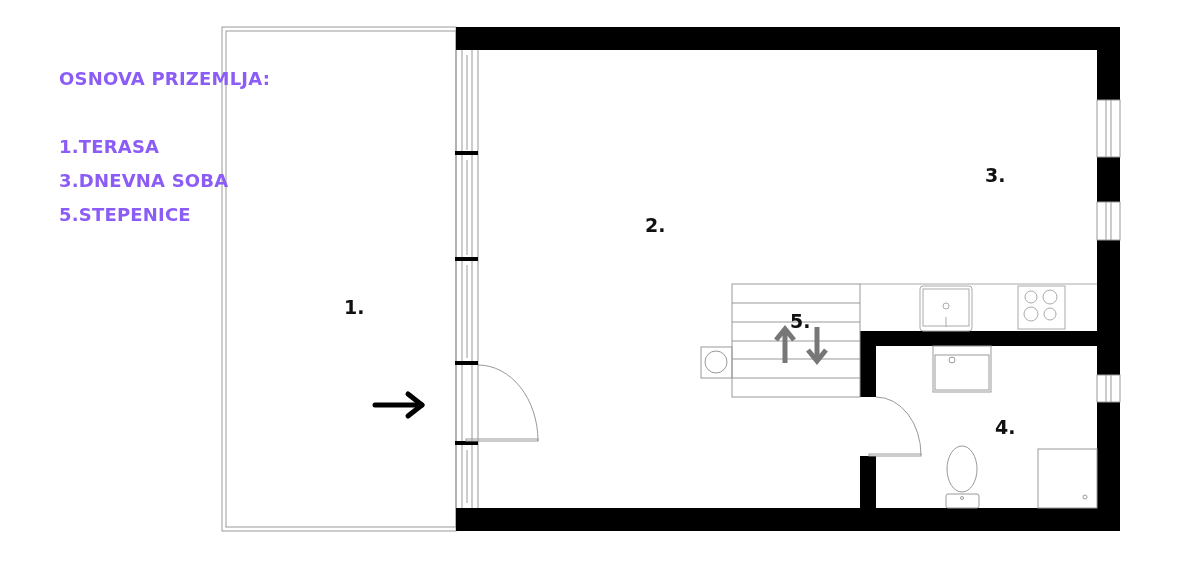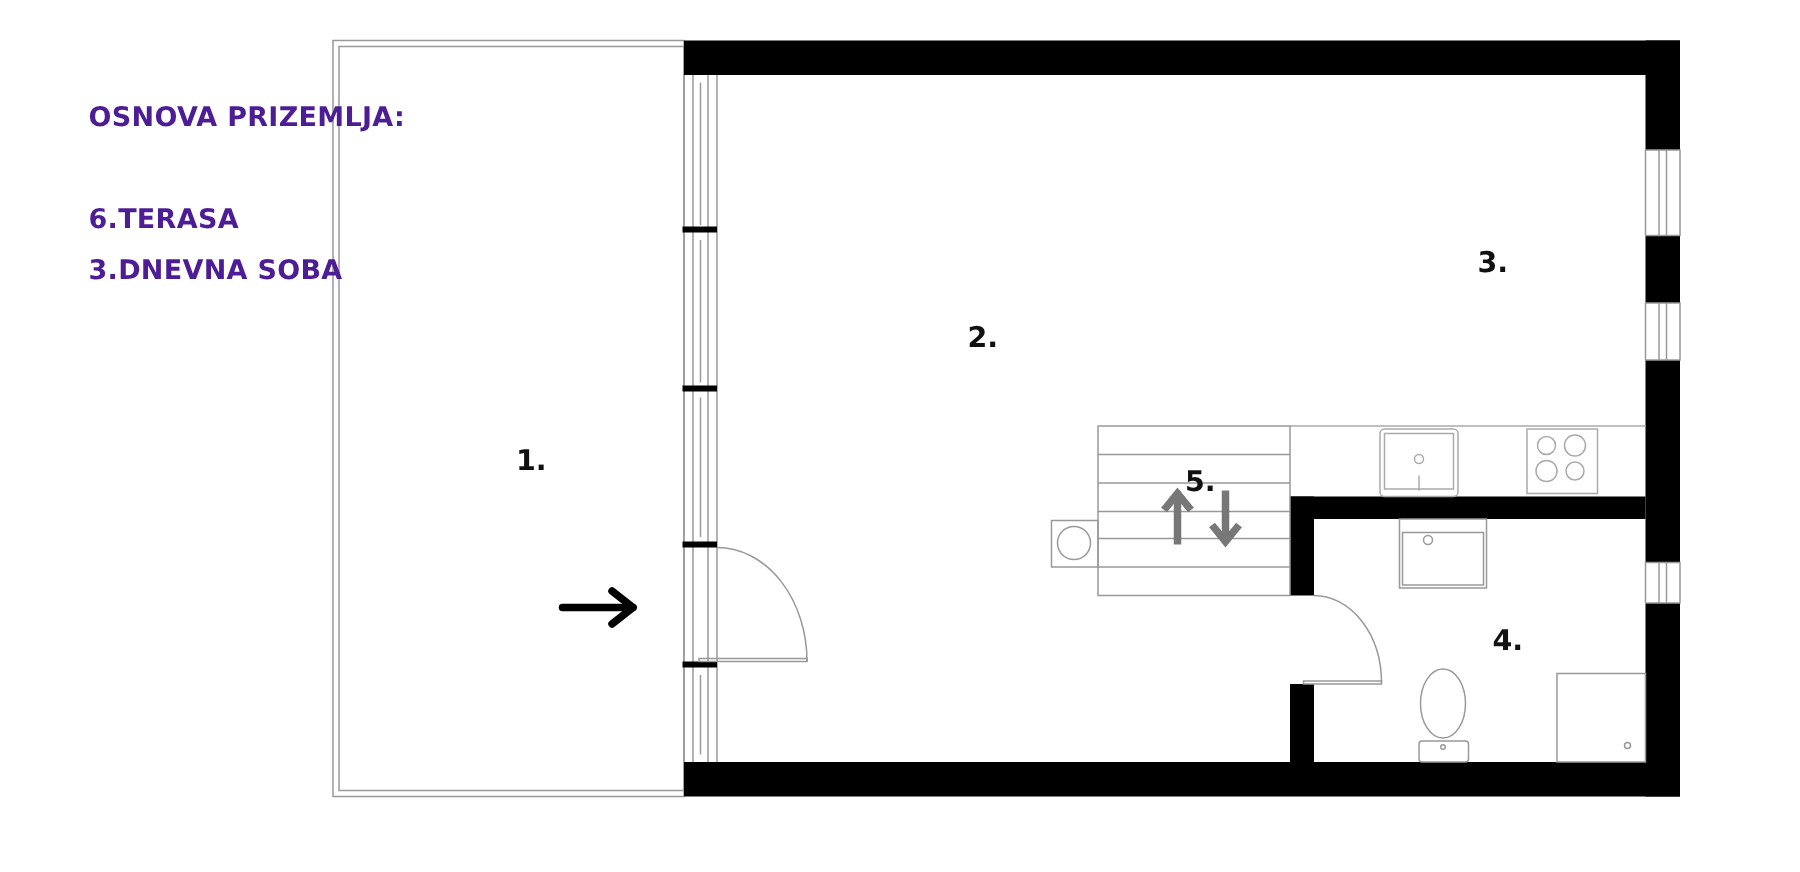--- a/index.html
+++ b/index.html
@@ -1,17 +1,17 @@
 <!DOCTYPE html>
 <html><head>
 <meta charset="utf-8">
 <style>
   html,body{margin:0;padding:0;background:#fff;}
   body{width:1200px;height:581px;position:relative;overflow:hidden;font-family:"DejaVu Sans","Liberation Sans",sans-serif;}
-  .legend{position:absolute;left:59px;top:62px;font-weight:bold;font-size:18px;line-height:34px;color:#4c1d95;letter-spacing:0.2px;}
+  .legend{position:absolute;left:59px;top:62px;font-weight:bold;font-size:18px;line-height:34px;color:#8b5cf6;letter-spacing:0.2px;}
   .legend .title{margin-bottom:34px;}
   .label{position:absolute;font-weight:bold;font-size:19px;color:#111;}
   svg{position:absolute;left:0;top:0;}
 </style>
 </head>
 <body>
 
 <svg width="1200" height="581" viewBox="0 0 1200 581">
 
   <g fill="none" stroke="#999" stroke-width="1">
@@ -116,21 +116,22 @@
     <polyline points="776,340 785,329 794,340"></polyline>
   </g>
   <g stroke="#777" stroke-width="5" fill="none">
     <line x1="817" y1="327" x2="817" y2="360"></line>
     <polyline points="808,350 817,361 826,350"></polyline>
   </g>
 </svg>
 
 <div class="legend">
   <div class="title">OSNOVA PRIZEMLJA:</div>
-  <div>6.TERASA</div>
+  <div>1.TERASA</div>
   <div>3.DNEVNA SOBA</div>
+  <div>5.STEPENICE</div>
 </div>
 
 <div class="label" style="left:344px;top:296px;">1.</div>
 <div class="label" style="left:645px;top:214px;">2.</div>
 <div class="label" style="left:985px;top:164px;">3.</div>
 <div class="label" style="left:995px;top:416px;">4.</div>
 <div class="label" style="left:790px;top:310px;">5.</div>
 
 </body></html>

